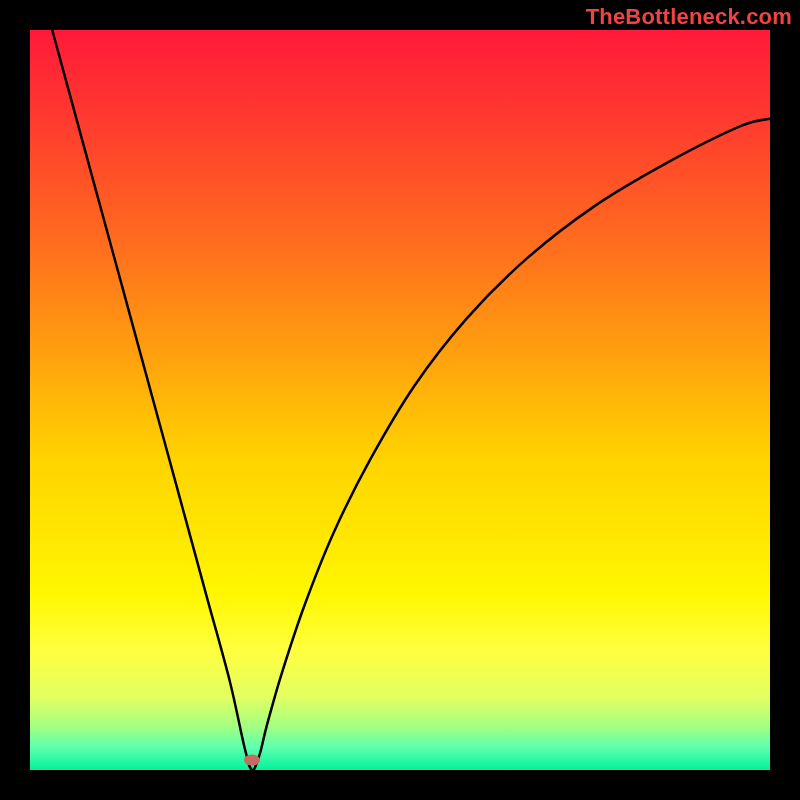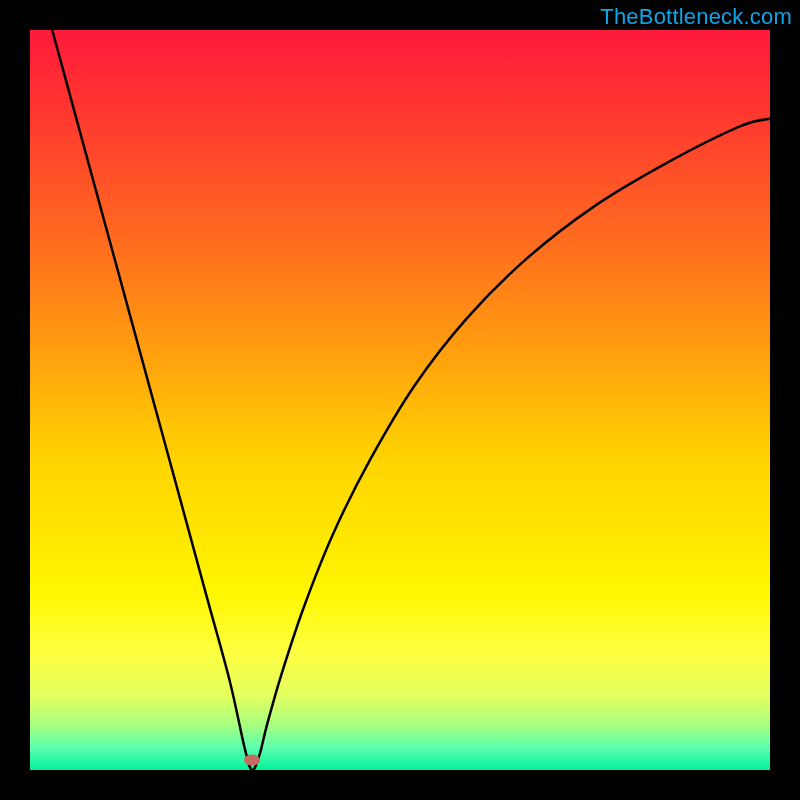--- a/index.html
+++ b/index.html
@@ -37,24 +37,24 @@
       #e3ff60 90%,
       #a6ff80 94%,
       #5cffb0 97%,
       #02f29a 100%
     );
   }
   .watermark {
     position: absolute;
     top: 4px;
     right: 8px;
-    color: #0ea5e9;
+    color: #ef4444;
     font-size: 22px;
     letter-spacing: 0.2px;
-    font-weight: 400;
+    font-weight: 700;
   }
   svg.curve {
     position: absolute;
     top: 0;
     left: 0;
     width: 740px;
     height: 740px;
     overflow: visible;
   }
   .marker {

